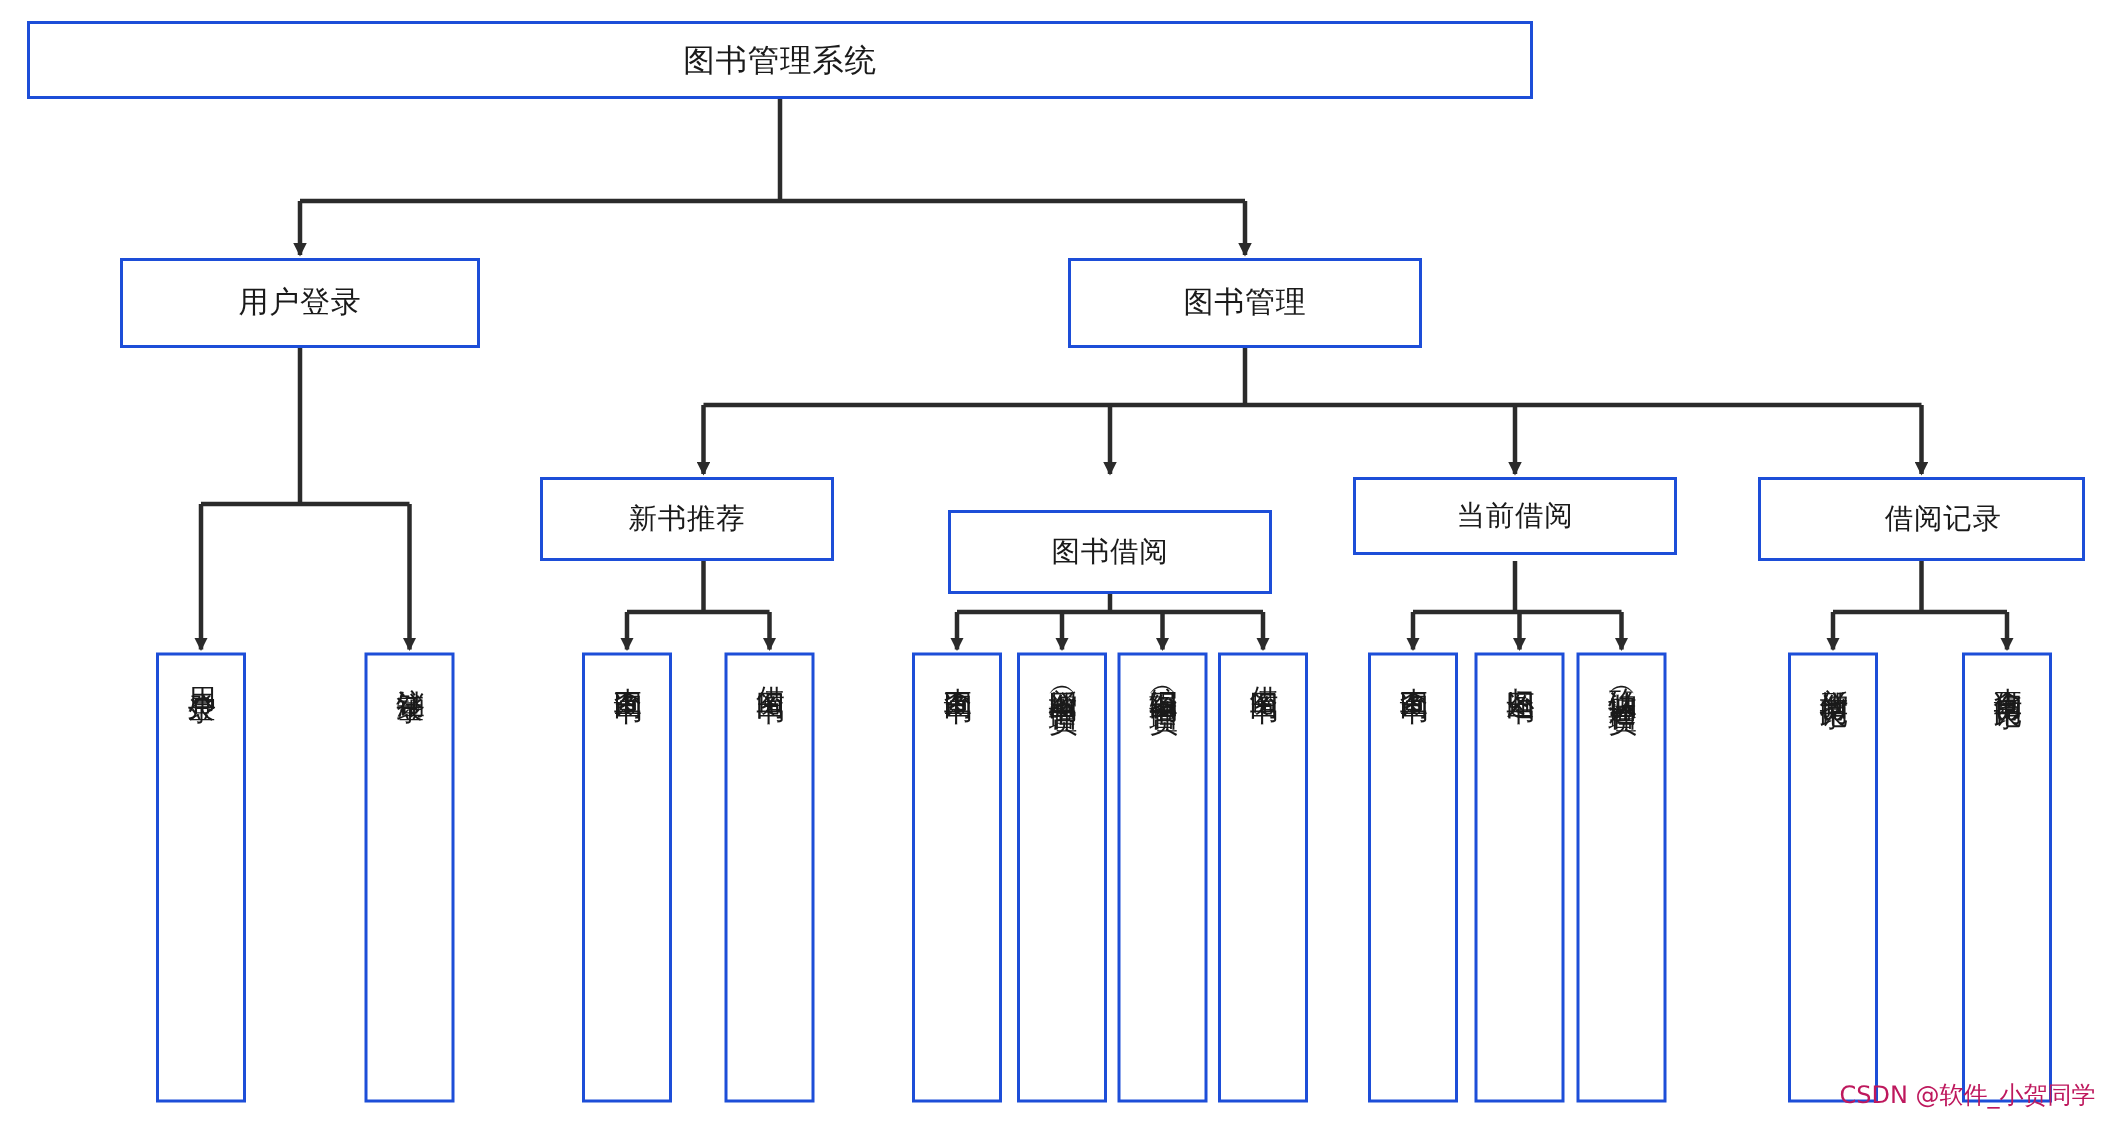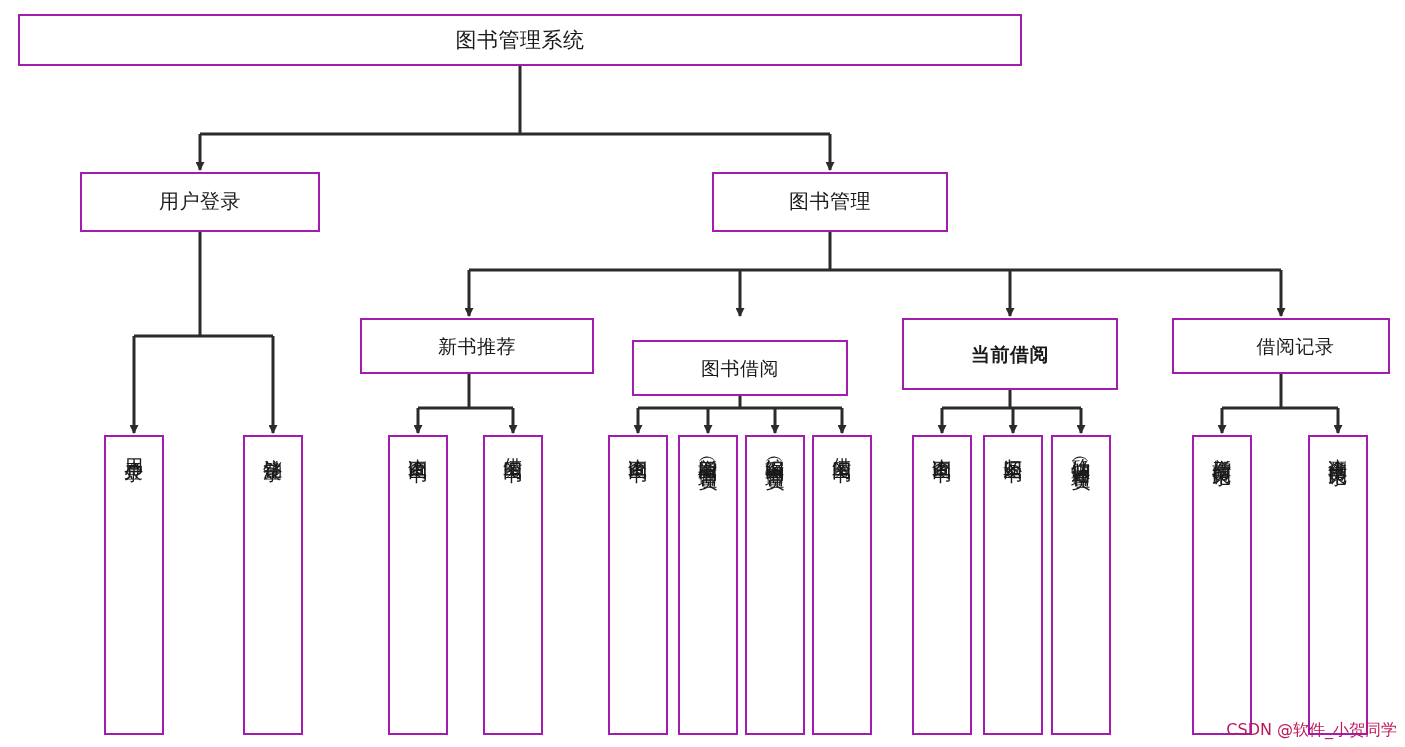--- a/index.html
+++ b/index.html
@@ -21,21 +21,21 @@
   svg.wires {
     position: absolute;
     left: 0;
     top: 0;
     width: 1405px;
     height: 747px;
   }
   .node {
     position: absolute;
     box-sizing: border-box;
-    border: 2px solid #a21caf;
+    border: 2px solid #1d4ed8;
     background: #ffffff;
     display: flex;
     align-items: center;
     justify-content: center;
     z-index: 2;
   }
   .node-label {
     color: #1a1a1a;
     line-height: 1.18;
     text-align: center;
@@ -119,27 +119,27 @@
   <div id="nodes-layer">
       <div class="node root" style="left: 18px; top: 14px; width: 1004px; height: 52px;">
         <span class="node-label">图书管理系统</span>
       </div>
       <div class="node level1" style="left: 80px; top: 172px; width: 240px; height: 60px;">
         <span class="node-label">用户登录</span>
       </div>
       <div class="node level1" style="left: 712px; top: 172px; width: 236px; height: 60px;">
         <span class="node-label">图书管理</span>
       </div>
-      <div class="node level2" style="left: 360px; top: 318px; width: 234px; height: 56px;">
+      <div class="node level2" style="left: 360px; top: 318px; width: 196px; height: 56px;">
         <span class="node-label">新书推荐</span>
       </div>
       <div class="node level2" style="left: 632px; top: 318px; width: 216px; height: 56px; margin-top: 22px;">
         <span class="node-label">图书借阅</span>
       </div>
-      <div class="node level2" style="left: 902px; top: 318px; width: 216px; height: 72px; font-weight: bold;">
+      <div class="node level2" style="left: 902px; top: 318px; width: 216px; height: 52px;">
         <span class="node-label">当前借阅</span>
       </div>
       <div class="node level2" style="left: 1172px; top: 318px; width: 218px; height: 56px; padding-left: 29px;">
         <span class="node-label">借阅记录</span>
       </div>
       <div class="node leaf" style="left: 104px; top: 435px; width: 60px; height: 300px;">
         <span class="node-label">用户登录</span>
       </div>
       <div class="node leaf" style="left: 243px; top: 435px; width: 60px; height: 300px;">
         <span class="node-label">注销登录</span>

